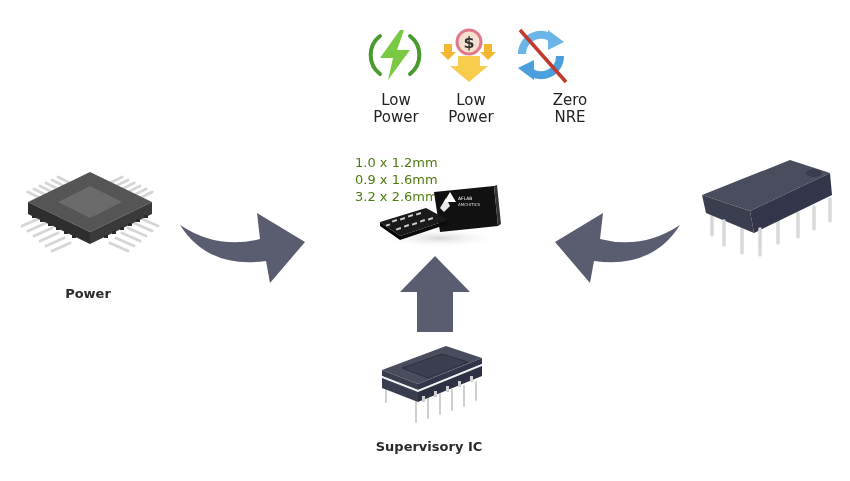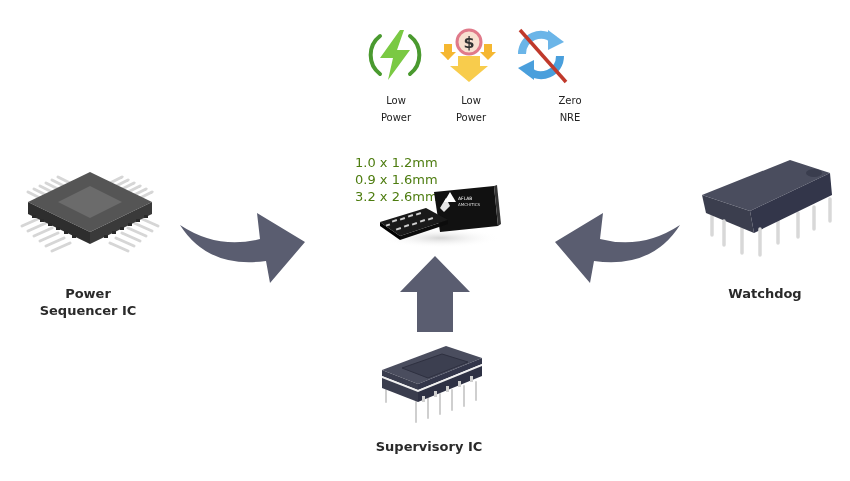--- a/index.html
+++ b/index.html
@@ -1,20 +1,20 @@
 <!DOCTYPE html>
 <html><head>
 <meta charset="utf-8">
 <style>
   html, body { margin: 0; padding: 0; background: #ffffff; }
   body { width: 850px; height: 481px; position: relative; overflow: hidden;
          font-family: "DejaVu Sans", sans-serif; color: #222; }
   .abs { position: absolute; }
   .benefit-label { position: absolute; width: 80px; text-align: center;
-                   font-size: 10px; line-height: 17px; font-weight: 500; color: #222; }
+                   font-size: 15px; line-height: 17px; font-weight: 500; color: #222; }
   .benefit-label span { display: block; }
   .ic-label { position: absolute; text-align: center; font-weight: bold;
               font-size: 13px; line-height: 17px; color: #2a2a2a; }
   .ic-label span { display: block; }
   .sizes { position: absolute; left: 355px; top: 154px; font-family: "DejaVu Sans", sans-serif;
            font-size: 13px; line-height: 17px; color: #4d7c0f; }
   .sizes span { display: block; }
 </style>
 </head>
 <body>
@@ -195,20 +195,18 @@
     <rect x="46" y="56" width="3" height="6"></rect>
       <rect x="58" y="51" width="3" height="6"></rect>
     <rect x="70" y="46" width="3" height="6"></rect>
       <rect x="82" y="41" width="3" height="6"></rect>
     <rect x="94" y="36" width="3" height="6"></rect>
   </g>
 </svg>
 
 <div class="ic-label" style="left:28px;top:285px;width:120px">
   <span>Power</span>
-  <span>Sequencer IC</span>
 </div>
 <div class="ic-label" style="left:710px;top:285px;width:110px">
-  <span>Watchdog</span>
 </div>
 <div class="ic-label" style="left:364px;top:438px;width:130px">
   <span>Supervisory IC</span>
 </div>
 
 </body></html>

